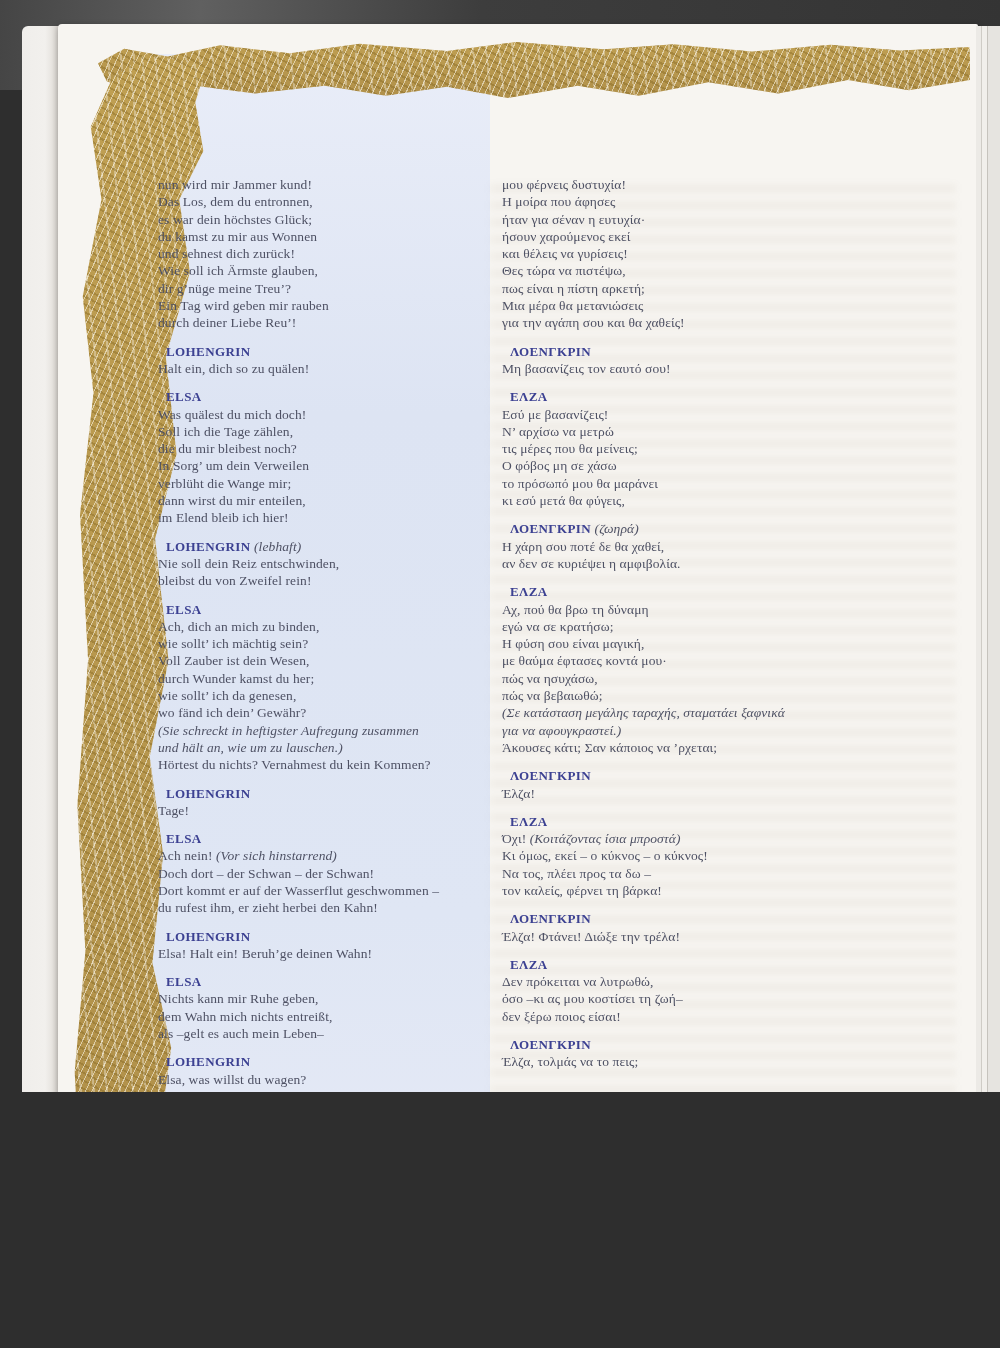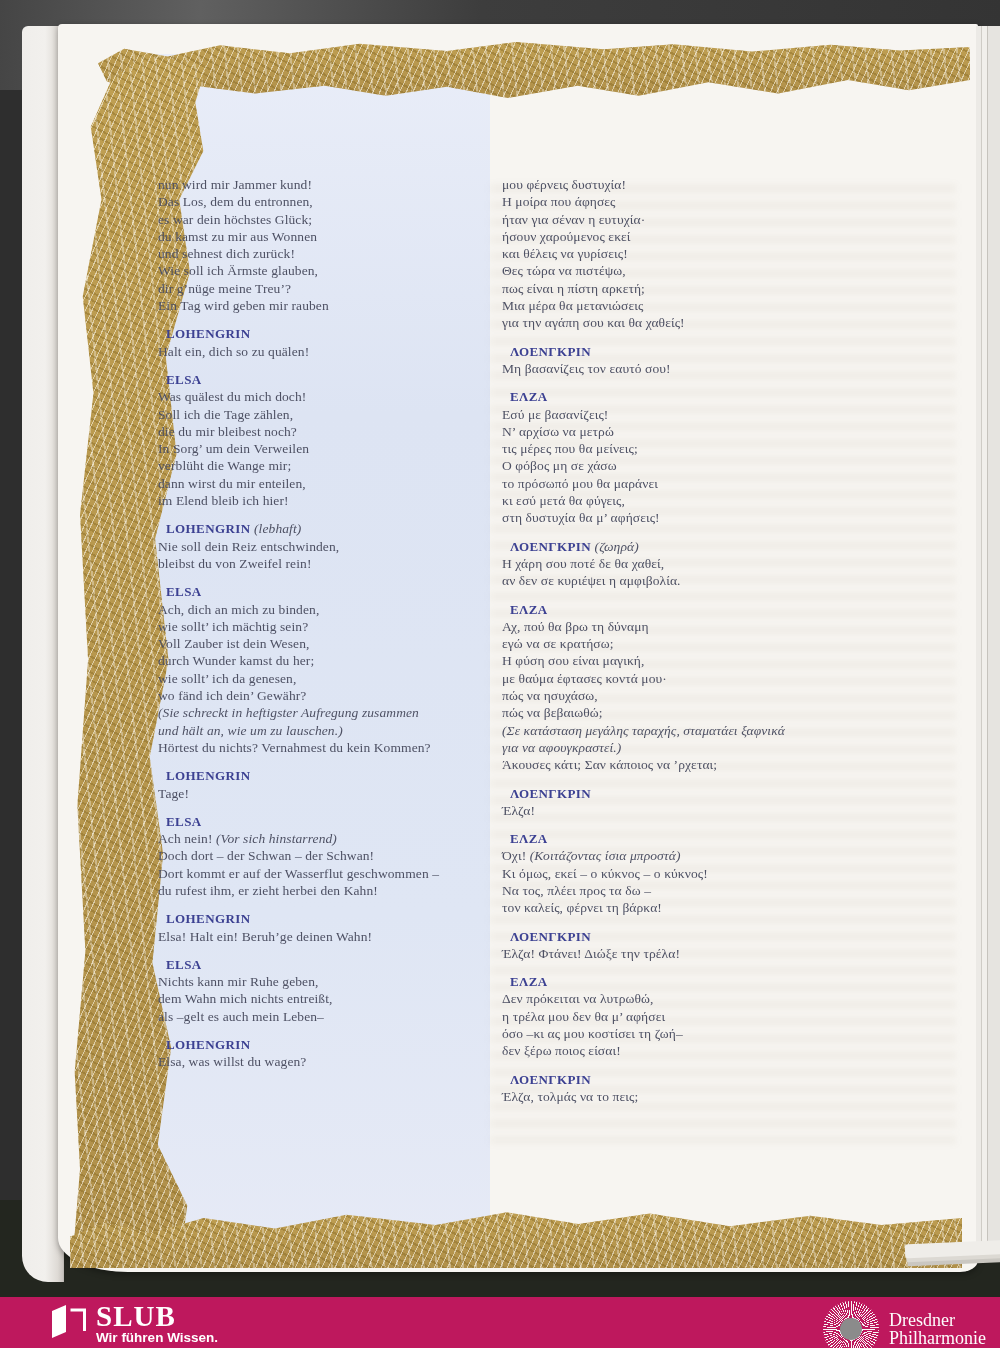--- a/index.html
+++ b/index.html
@@ -1,16 +1,16 @@
 <!DOCTYPE html>
 <html><head>
 <meta charset="utf-8">
 <style>
   html,body{margin:0;padding:0;background:#2e2e2e;}
-  .scene{position:relative;width:1000px;height:1348px;overflow:hidden;
+  .scene{position:relative;width:1000px;height:1092px;overflow:hidden;
          font-family:"Liberation Serif","DejaVu Serif",serif;}
 
   
   .bg-top{position:absolute;left:0;top:0;width:1000px;height:90px;
           background:linear-gradient(93deg,#454545 0%,#606060 20%,#3d3d3d 48%,#343434 100%);}
   .bg-bottom{position:absolute;left:0;top:1200px;width:1000px;height:97px;background:#23261f;}
 
   
   .facing-page{position:absolute;left:22px;top:26px;width:42px;height:1256px;
       background:linear-gradient(90deg,#f0eeeb 0%,#f2f0ed 55%,#dedad5 85%,#c9c5c0 97%,#b5b1ac 100%);
@@ -96,20 +96,21 @@
     <div class="col col-left">
         <div class="block">
           <div class="line">nun wird mir Jammer kund!</div>
           <div class="line">Das Los, dem du entronnen,</div>
           <div class="line">es war dein höchstes Glück;</div>
           <div class="line">du kamst zu mir aus Wonnen</div>
           <div class="line">und sehnest dich zurück!</div>
           <div class="line">Wie soll ich Ärmste glauben,</div>
           <div class="line">dir g’nüge meine Treu’?</div>
           <div class="line">Ein Tag wird geben mir rauben</div>
+          <div class="line">durch deiner Liebe Reu’!</div>
         </div>
         <div class="block">
           <div class="speaker"><span class="speaker-name">LOHENGRIN</span></div>
           <div class="line">Halt ein, dich so zu quälen!</div>
         </div>
         <div class="block">
           <div class="speaker"><span class="speaker-name">ELSA</span></div>
           <div class="line">Was quälest du mich doch!</div>
           <div class="line">Soll ich die Tage zählen,</div>
           <div class="line">die du mir bleibest noch?</div>
@@ -178,21 +179,20 @@
           <div class="line">Μη βασανίζεις τον εαυτό σου!</div>
         </div>
         <div class="block">
           <div class="speaker"><span class="speaker-name">ΕΛΖΑ</span></div>
           <div class="line">Εσύ με βασανίζεις!</div>
           <div class="line">Ν’ αρχίσω να μετρώ</div>
           <div class="line">τις μέρες που θα μείνεις;</div>
           <div class="line">Ο φόβος μη σε χάσω</div>
           <div class="line">το πρόσωπό μου θα μαράνει</div>
           <div class="line">κι εσύ μετά θα φύγεις,</div>
-          <div class="line">στη δυστυχία θα μ’ αφήσεις!</div>
         </div>
         <div class="block">
           <div class="speaker"><span class="speaker-name">ΛΟΕΝΓΚΡΙΝ</span><span class="direction"> (ζωηρά)</span></div>
           <div class="line">Η χάρη σου ποτέ δε θα χαθεί,</div>
           <div class="line">αν δεν σε κυριέψει η αμφιβολία.</div>
         </div>
         <div class="block">
           <div class="speaker"><span class="speaker-name">ΕΛΖΑ</span></div>
           <div class="line">Αχ, πού θα βρω τη δύναμη</div>
           <div class="line">εγώ να σε κρατήσω;</div>
@@ -215,21 +215,20 @@
           <div class="line">Να τος, πλέει προς τα δω –</div>
           <div class="line">τον καλείς, φέρνει τη βάρκα!</div>
         </div>
         <div class="block">
           <div class="speaker"><span class="speaker-name">ΛΟΕΝΓΚΡΙΝ</span></div>
           <div class="line">Έλζα! Φτάνει! Διώξε την τρέλα!</div>
         </div>
         <div class="block">
           <div class="speaker"><span class="speaker-name">ΕΛΖΑ</span></div>
           <div class="line">Δεν πρόκειται να λυτρωθώ,</div>
-          <div class="line">η τρέλα μου δεν θα μ’ αφήσει</div>
           <div class="line">όσο –κι ας μου κοστίσει τη ζωή–</div>
           <div class="line">δεν ξέρω ποιος είσαι!</div>
         </div>
         <div class="block">
           <div class="speaker"><span class="speaker-name">ΛΟΕΝΓΚΡΙΝ</span></div>
           <div class="line">Έλζα, τολμάς να το πεις;</div>
         </div>
       </div>
   </div>
 

